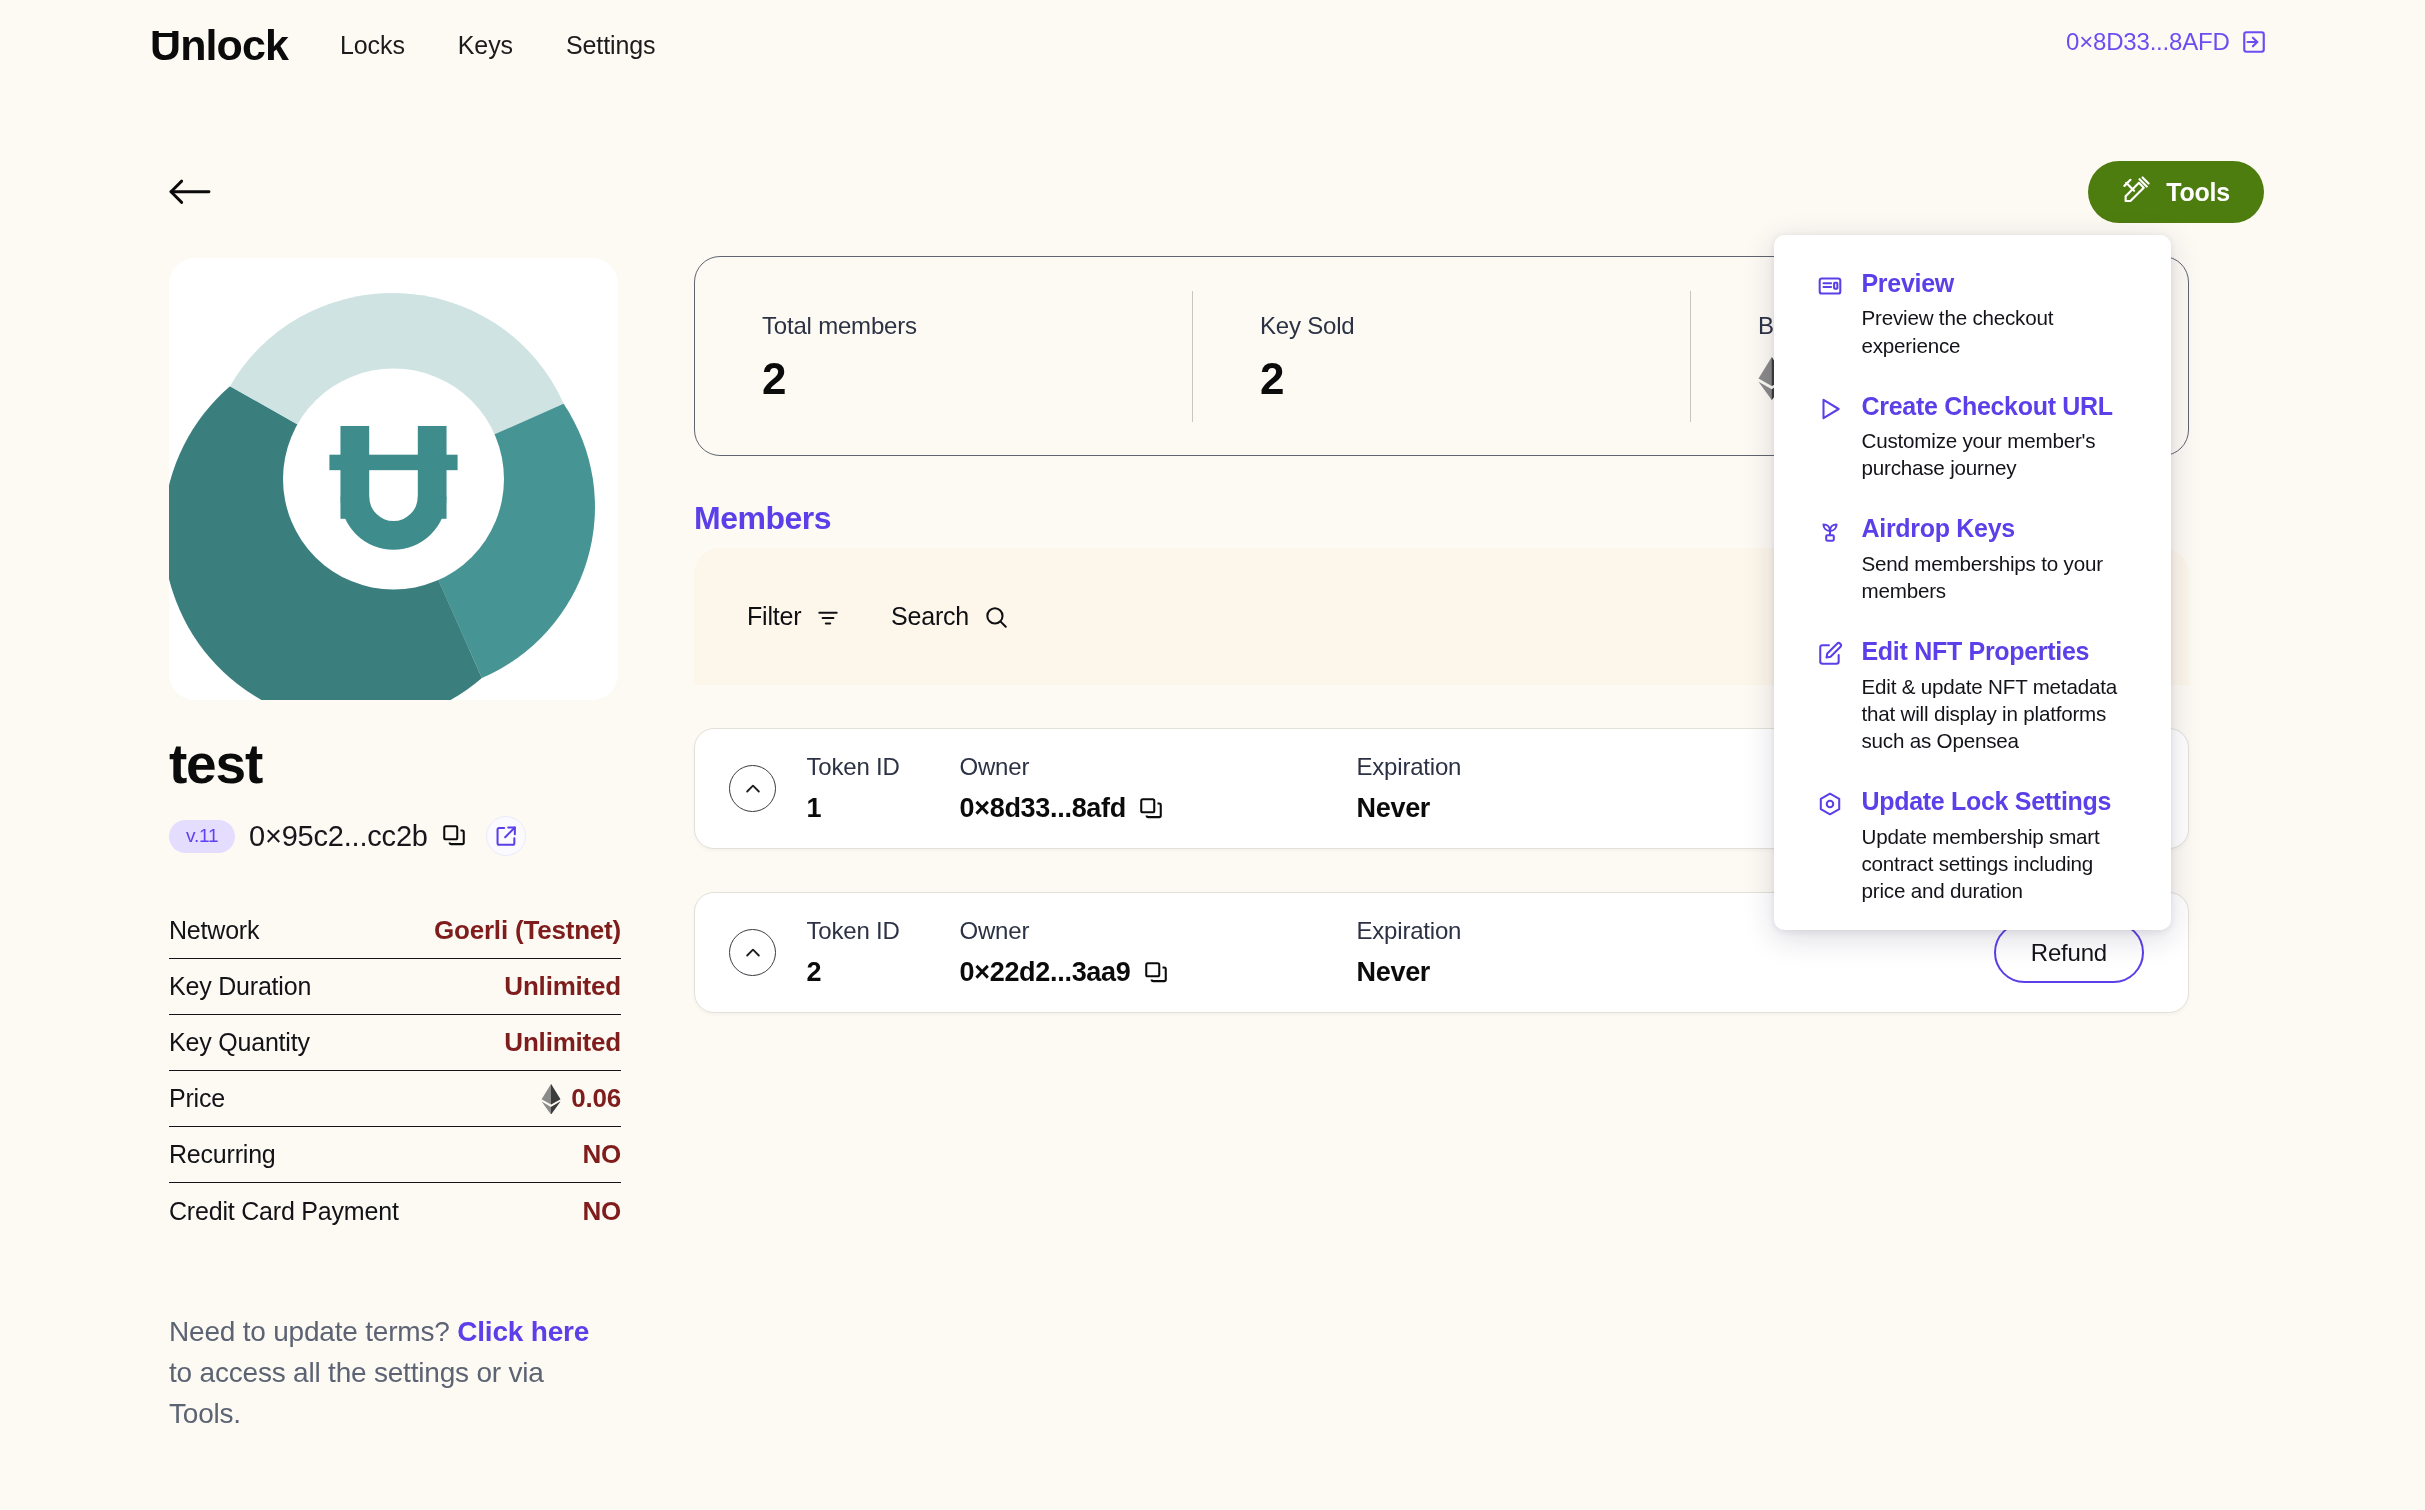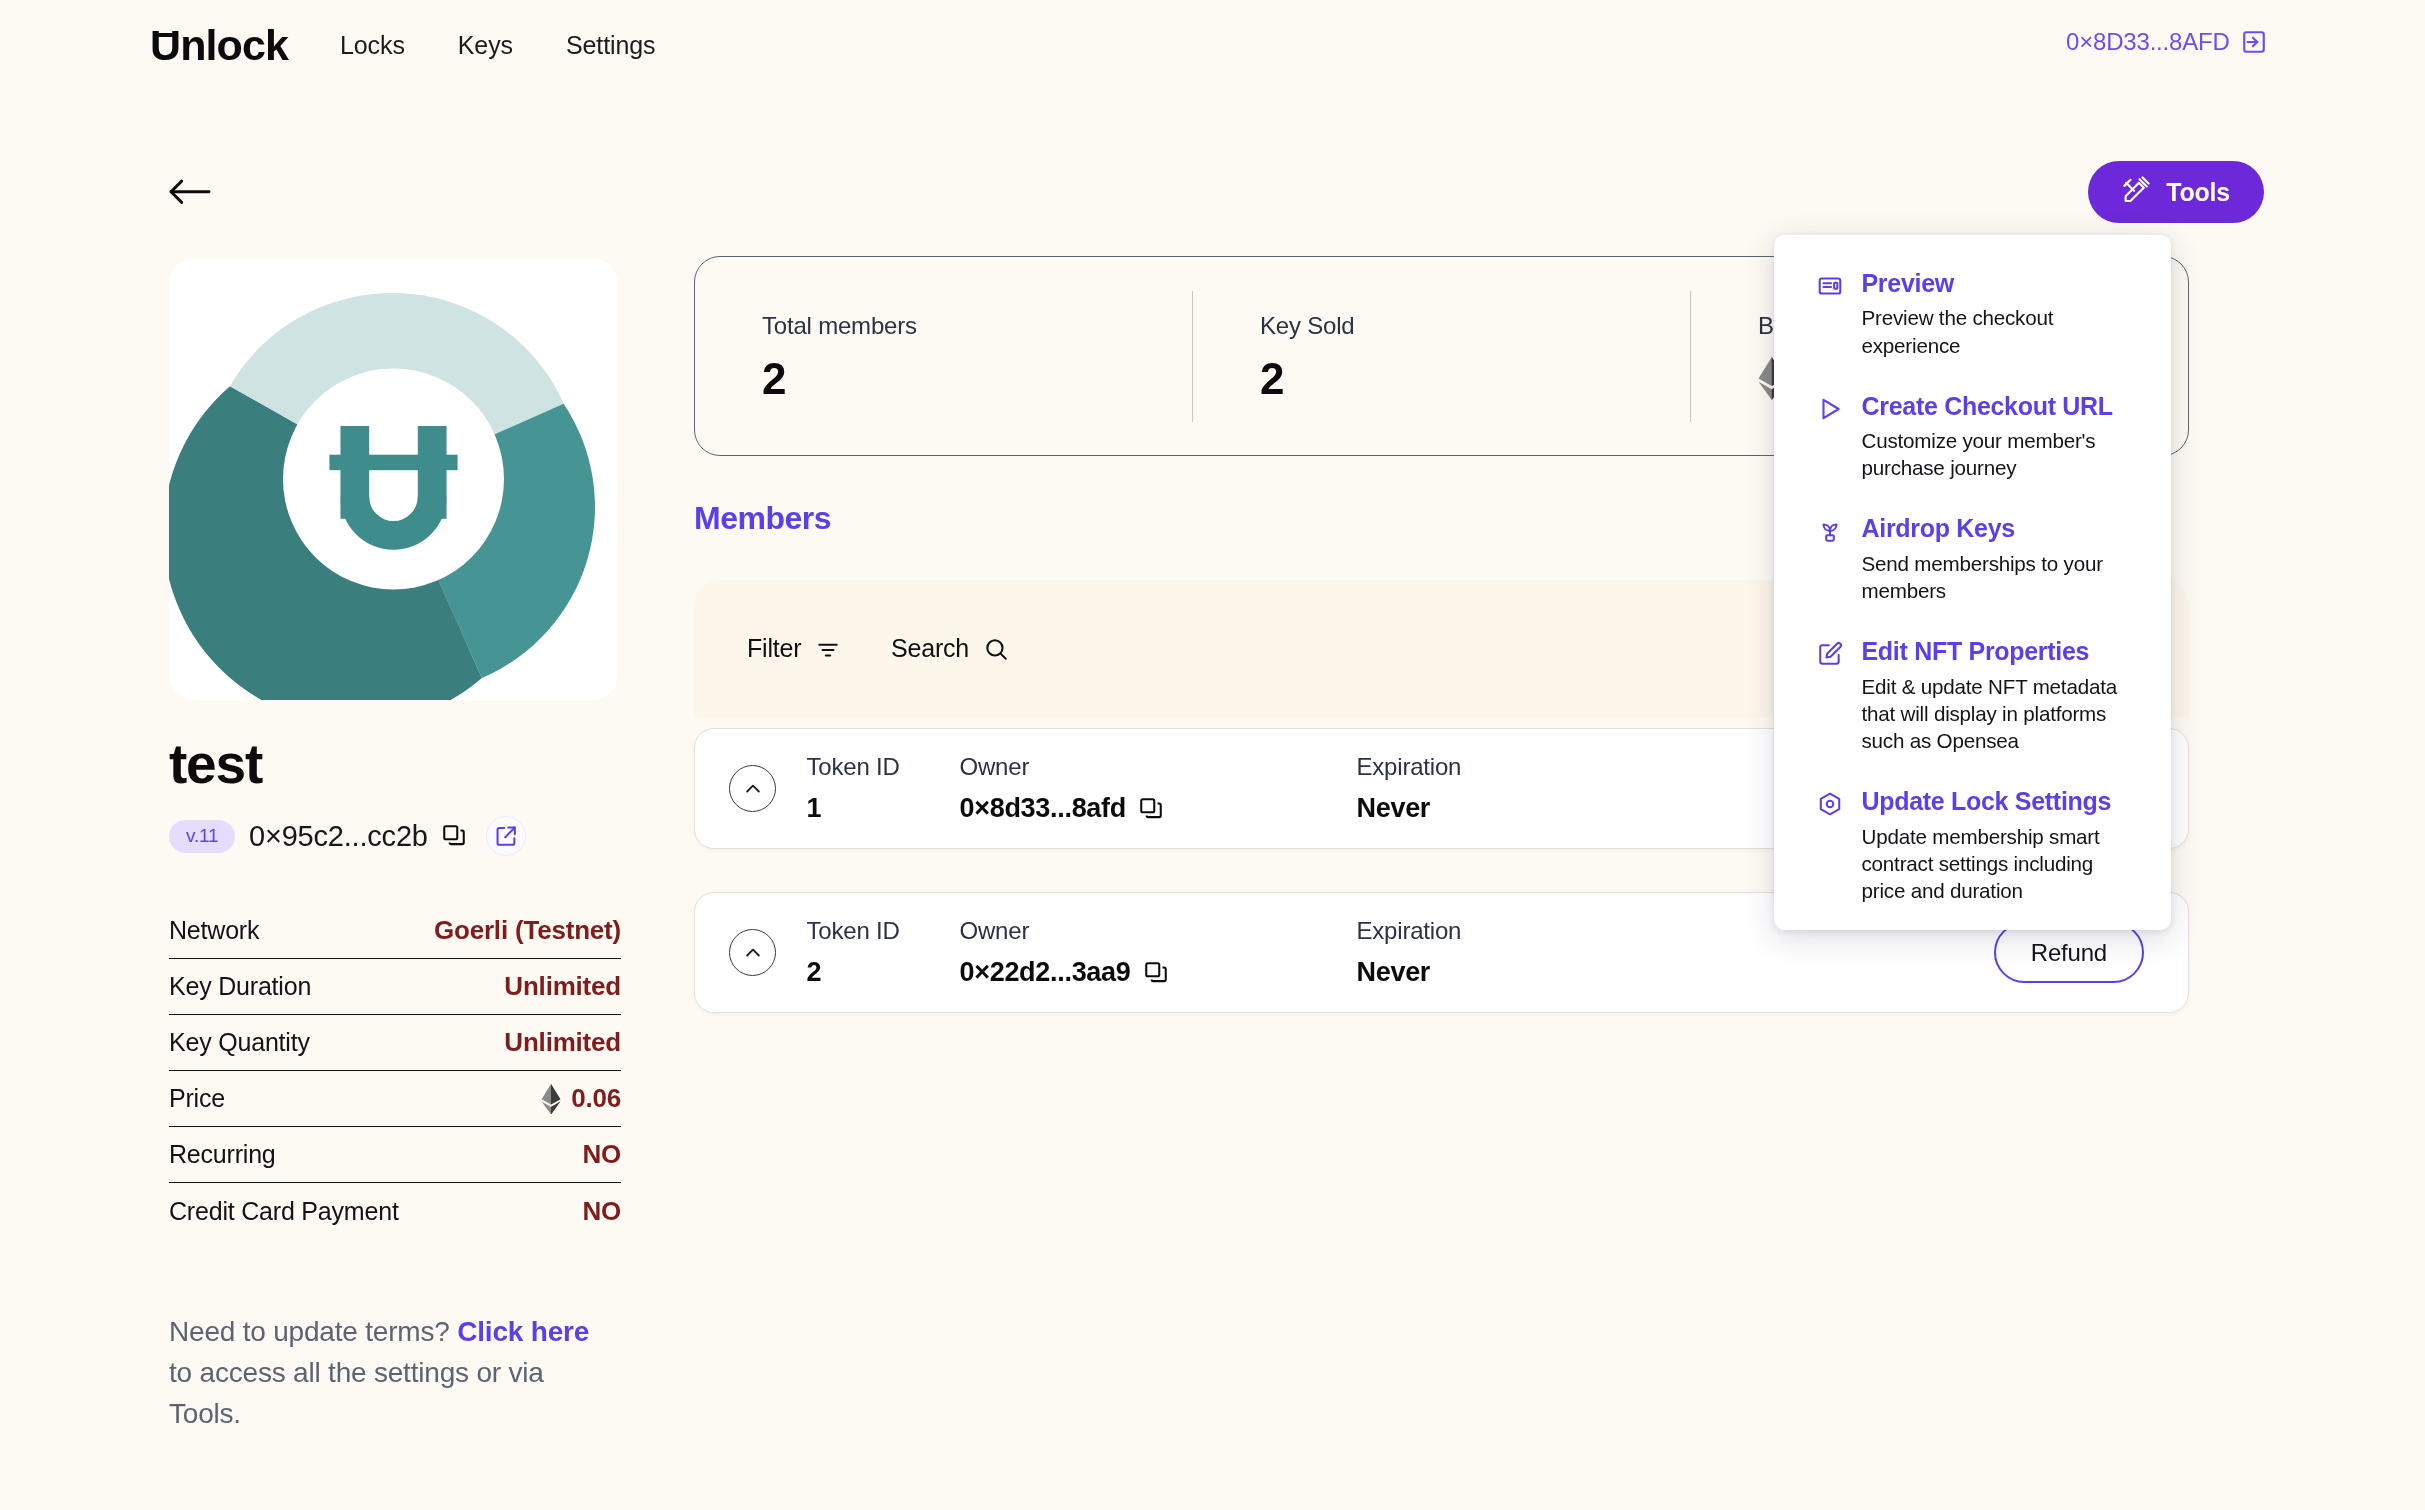--- a/index.html
+++ b/index.html
@@ -52,21 +52,21 @@
 
   
   .backbtn {
     position: absolute; left: 168px; top: 174px;
     width: 44px; height: 38px;
     background: none; border: none; cursor: pointer;
   }
   .tools-btn {
     position: absolute; right: 162px; top: 161px;
     height: 62px; padding: 0 34px;
-    background: #6d28d9; color: #fff;
+    background: #4d7c0f; color: #fff;
     border: none; border-radius: 34px;
     display: flex; align-items: center; gap: 15.3px;
     font-size: 25px; font-weight: 700; letter-spacing: -0.2px;
     cursor: pointer;
   }
   .tools-btn svg { width: 29px; height: 29px; }
 
   
   .left-panel { position: absolute; left: 169px; top: 258px; width: 450px; }
   .lock-avatar {
@@ -149,21 +149,21 @@
     display: flex; align-items: center; gap: 12.2px; line-height: 1;
   }
   .stat-value .eth-glyph-lg { width: 27.5px; height: 43px; display: block; }
 
   .members-title {
     position: absolute; left: 0; top: 500px;
     font-size: 32px; font-weight: 700; color: #5B3FE8; letter-spacing: -0.5px;
   }
 
   .filterbar {
-    position: absolute; left: 0; top: 580px;
+    position: absolute; left: 0; top: 548px;
     width: 1495px; height: 137px;
     background: #FDF6EA; border-radius: 26px 26px 0 0;
     display: flex; align-items: center; padding-left: 53px; gap: 50px;
   }
   .filter-ctl, .search-ctl {
     display: flex; align-items: center; gap: 13.7px;
     font-size: 25px; color: #101014; letter-spacing: -0.2px;
     background: none; border: none; cursor: pointer; padding: 0;
     font-family: inherit;
   }

